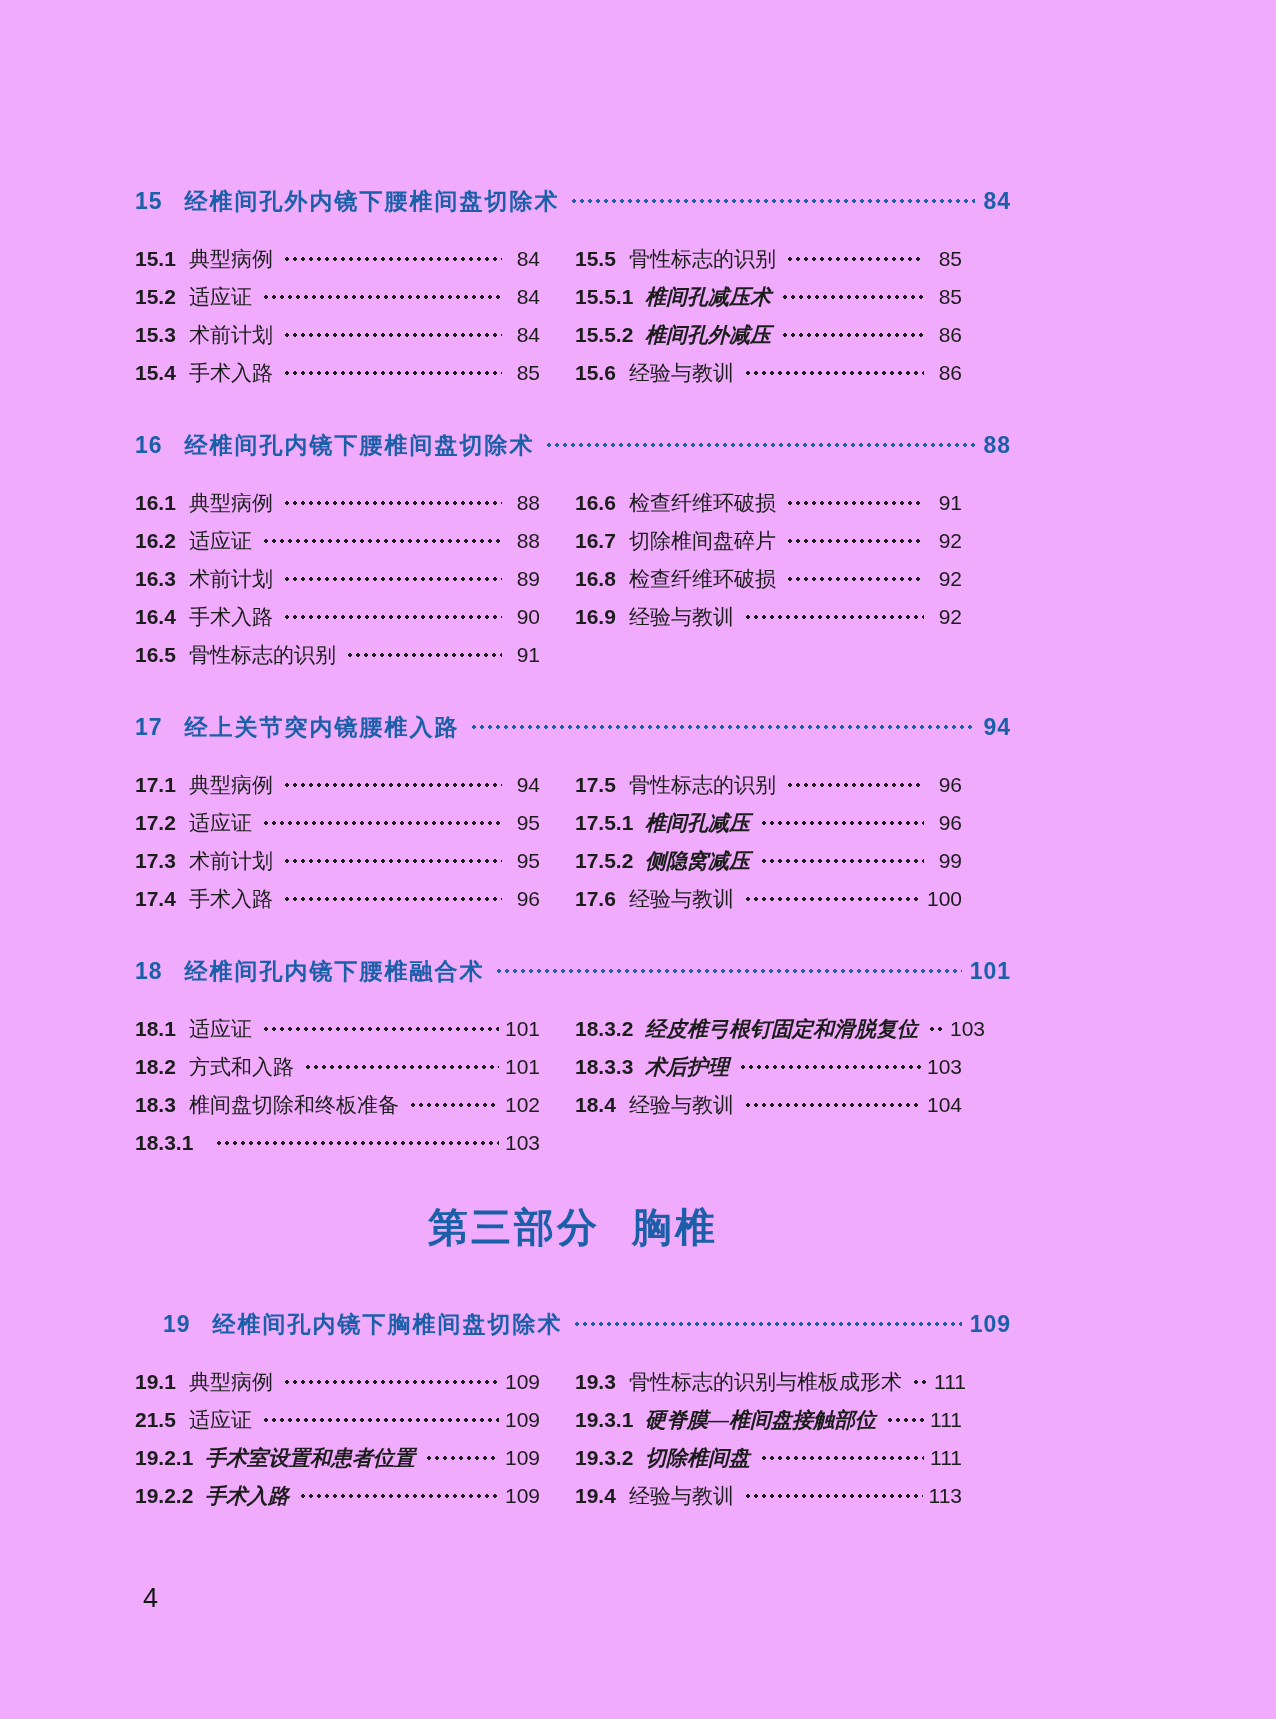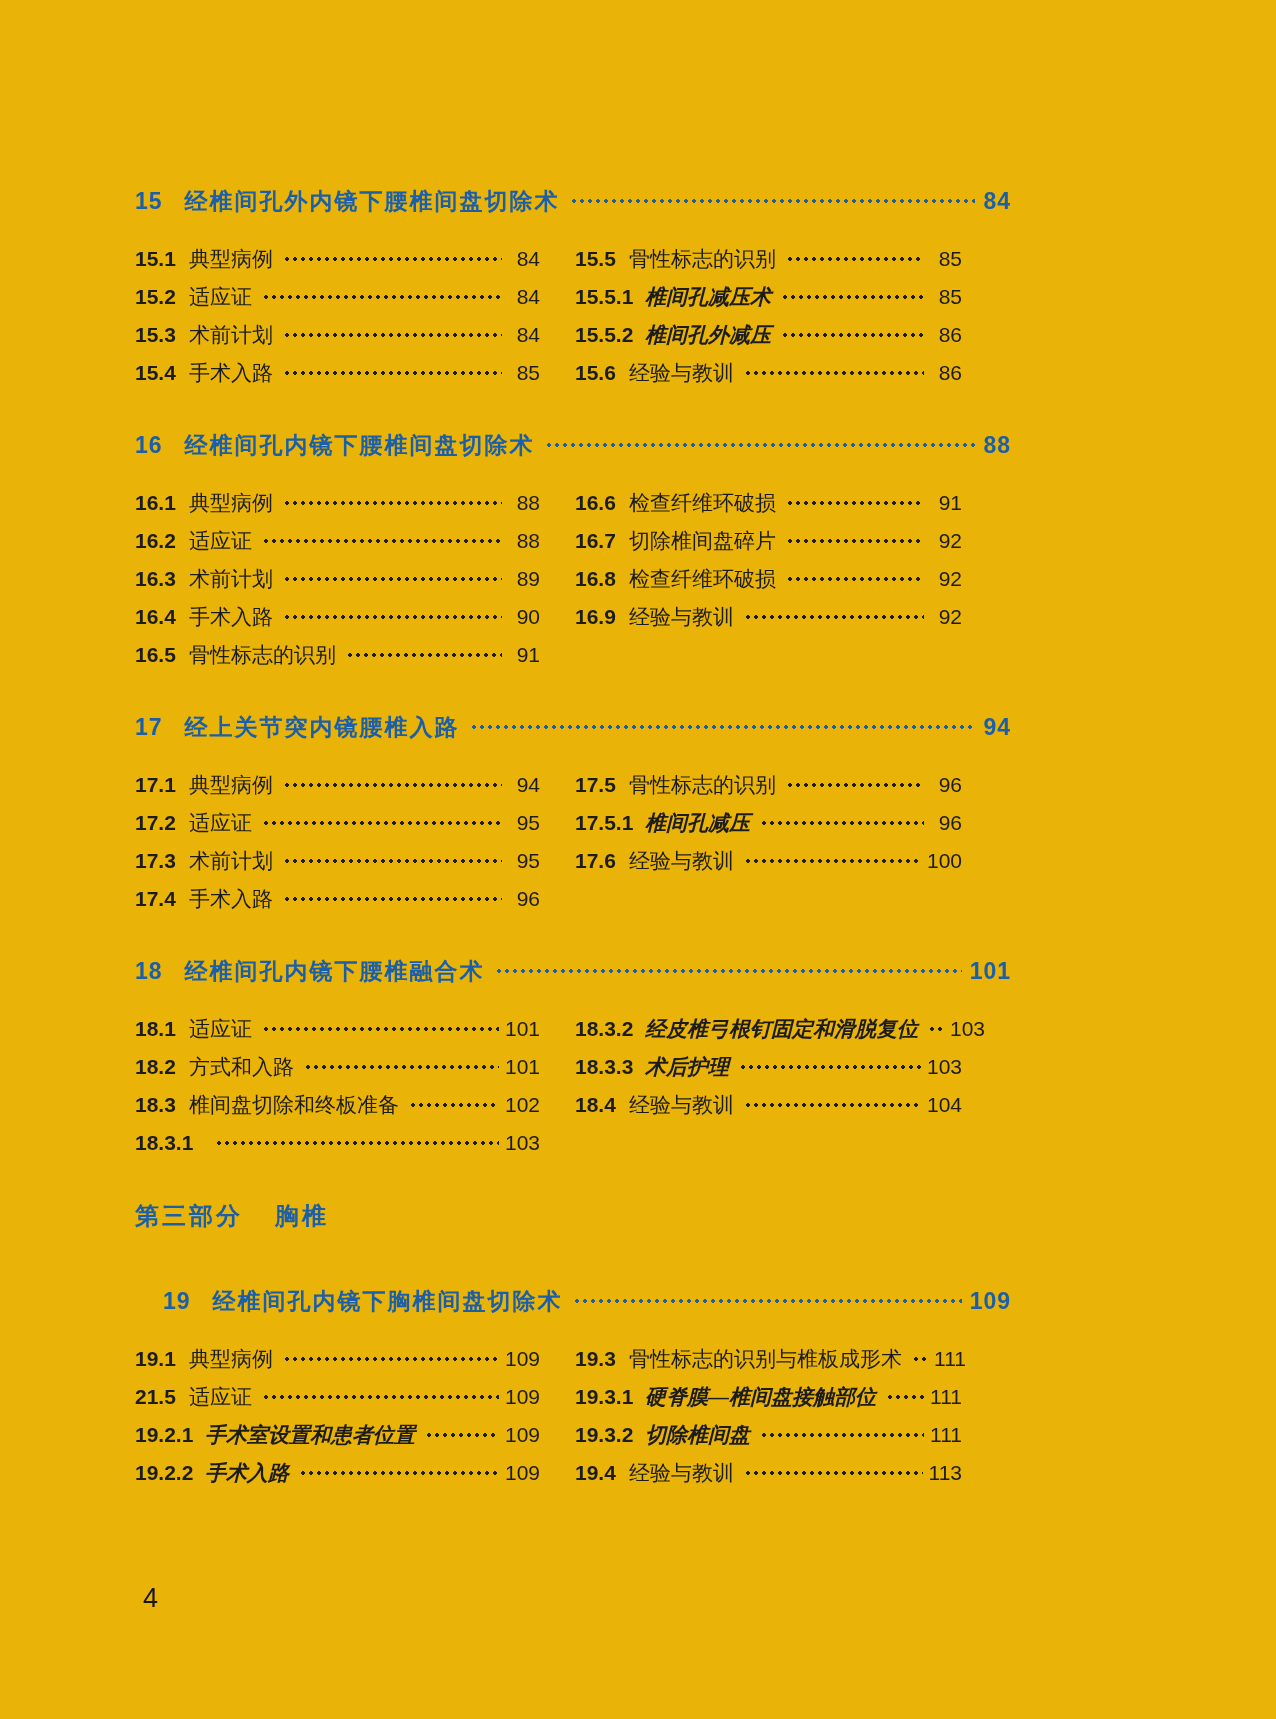--- a/index.html
+++ b/index.html
@@ -1,20 +1,20 @@
 <!DOCTYPE html>
 <html><head>
 <meta charset="utf-8">
 <style>
   html,body { margin:0; padding:0; background:#e9e9e9; }
   .page {
     position:relative;
     width:1276px; height:1719px;
     margin:0 auto;
-    background:#eab308;
+    background:#f0abfc;
     font-family:"Liberation Sans", sans-serif;
     color:#1c1c1c;
     overflow:hidden;
   }
   .content {
     position:absolute;
     left:135px; top:186px;
     width:876px;
   }
   
@@ -53,21 +53,22 @@
   .num { font-weight:600; min-width:54px; }
   .row .leader { margin:0 6px 0 10px; }
   .pg { text-align:right; min-width:32px; }
   .lvl3 .num { min-width:70px; }
   .lvl3 .title {
     font-family:"Liberation Serif", serif;
     font-style:italic; font-weight:600;
   }
   
   .part-heading {
-    font-size:24px; font-weight:700;
+    text-align:center;
+    font-size:40px; font-weight:700;
     letter-spacing:3px;
     margin:14px 0 54px 0;
   }
   .part-gap { display:inline-block; width:32px; }
   
   .folio {
     position:absolute;
     left:143px; top:1583px;
     font-size:27px; color:#161616;
   }
@@ -248,20 +249,26 @@
                 <span class="title">骨性标志的识别</span>
                 <span class="leader"></span>
                 <span class="pg">96</span>
               </div>
               <div class="row lvl3">
                 <span class="num">17.5.1</span>
                 <span class="title">椎间孔减压</span>
                 <span class="leader"></span>
                 <span class="pg">96</span>
               </div>
+              <div class="row lvl3">
+                <span class="num">17.5.2</span>
+                <span class="title">侧隐窝减压</span>
+                <span class="leader"></span>
+                <span class="pg">99</span>
+              </div>
               <div class="row">
                 <span class="num">17.6</span>
                 <span class="title">经验与教训</span>
                 <span class="leader"></span>
                 <span class="pg">100</span>
               </div>
             </div>
           </div>
         </section>
         <section class="chapter">

